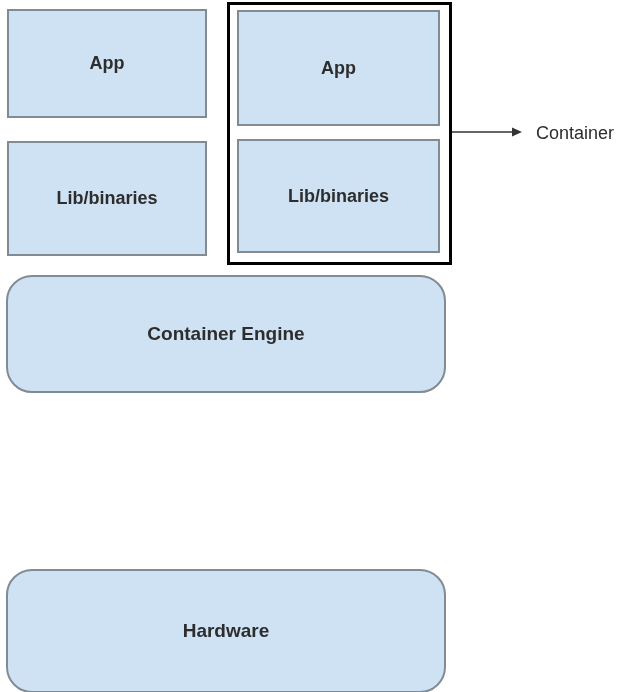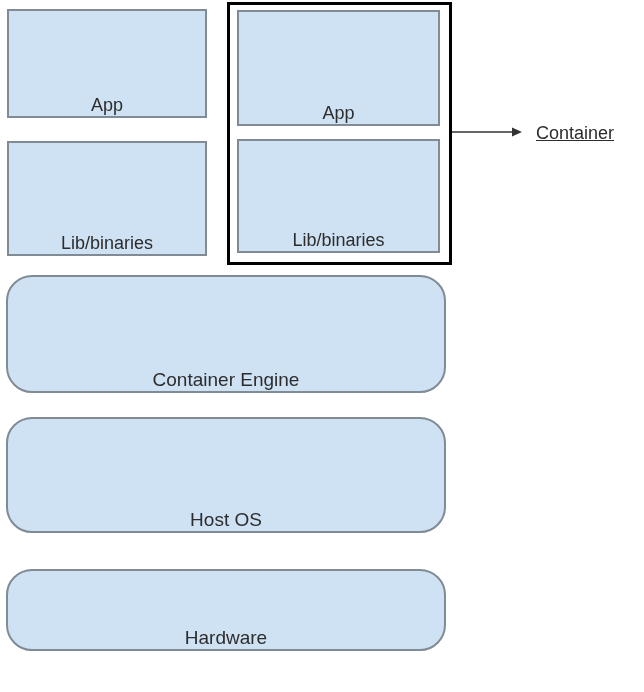--- a/index.html
+++ b/index.html
@@ -17,43 +17,44 @@
     background:var(--bg);
     font-family:"Liberation Sans", sans-serif;
     color:var(--text-color);
     overflow:hidden;
   }
   .box{
     position:absolute;
     box-sizing:border-box;
     background:var(--box-fill);
     border:2px solid var(--box-border);
-    display:flex;align-items:flex-end;justify-content:center;
+    display:flex;align-items:center;justify-content:center;
     font-size:18px;
+    font-weight:bold;
   }
   .box span{white-space:nowrap;}
   .outline{
     position:absolute;
     box-sizing:border-box;
     left:227px;top:2px;width:225px;height:263px;
     border:3px solid var(--outline-color);
     background:var(--bg);
   }
   .app-left{left:7px;top:9px;width:200px;height:109px;}
   .lib-left{left:7px;top:141px;width:200px;height:115px;}
   .app-right{left:7px;top:5px;width:203px;height:116px;}
   .lib-right{left:7px;top:134px;width:203px;height:114px;}
   .layer{left:6px;width:440px;font-size:19px;border-radius:26px;}
   .layer-engine{top:275px;height:118px;}
   .layer-hostos{top:417px;height:116px;}
-  .layer-hardware{top:569px;height:82px;}
+  .layer-hardware{top:569px;height:124px;}
   .arrow-svg{position:absolute;left:452px;top:124px;width:80px;height:16px;}
   .callout{
     position:absolute;left:536px;top:123px;
-    font-size:18px;line-height:20px;white-space:nowrap;text-decoration:underline;
+    font-size:18px;line-height:20px;white-space:nowrap;
   }
 </style>
 </head>
 <body>
 
 <div class="canvas">
 
   <div class="box app-left">
     <span>App</span>
   </div>
@@ -72,20 +73,17 @@
 
   <svg class="arrow-svg" viewBox="0 0 80 16" xmlns="http://www.w3.org/2000/svg">
     <line x1="0" y1="8" x2="60" y2="8" stroke="var(--arrow-color)" stroke-width="1.5"></line>
     <polygon points="60,3.5 70,8 60,12.5" fill="var(--arrow-color)"></polygon>
   </svg>
   <div class="callout">Container</div>
 
   <div class="box layer layer-engine">
     <span>Container Engine</span>
   </div>
-  <div class="box layer layer-hostos">
-    <span>Host OS</span>
-  </div>
   <div class="box layer layer-hardware">
     <span>Hardware</span>
   </div>
 
 </div>
 
 </body></html>

